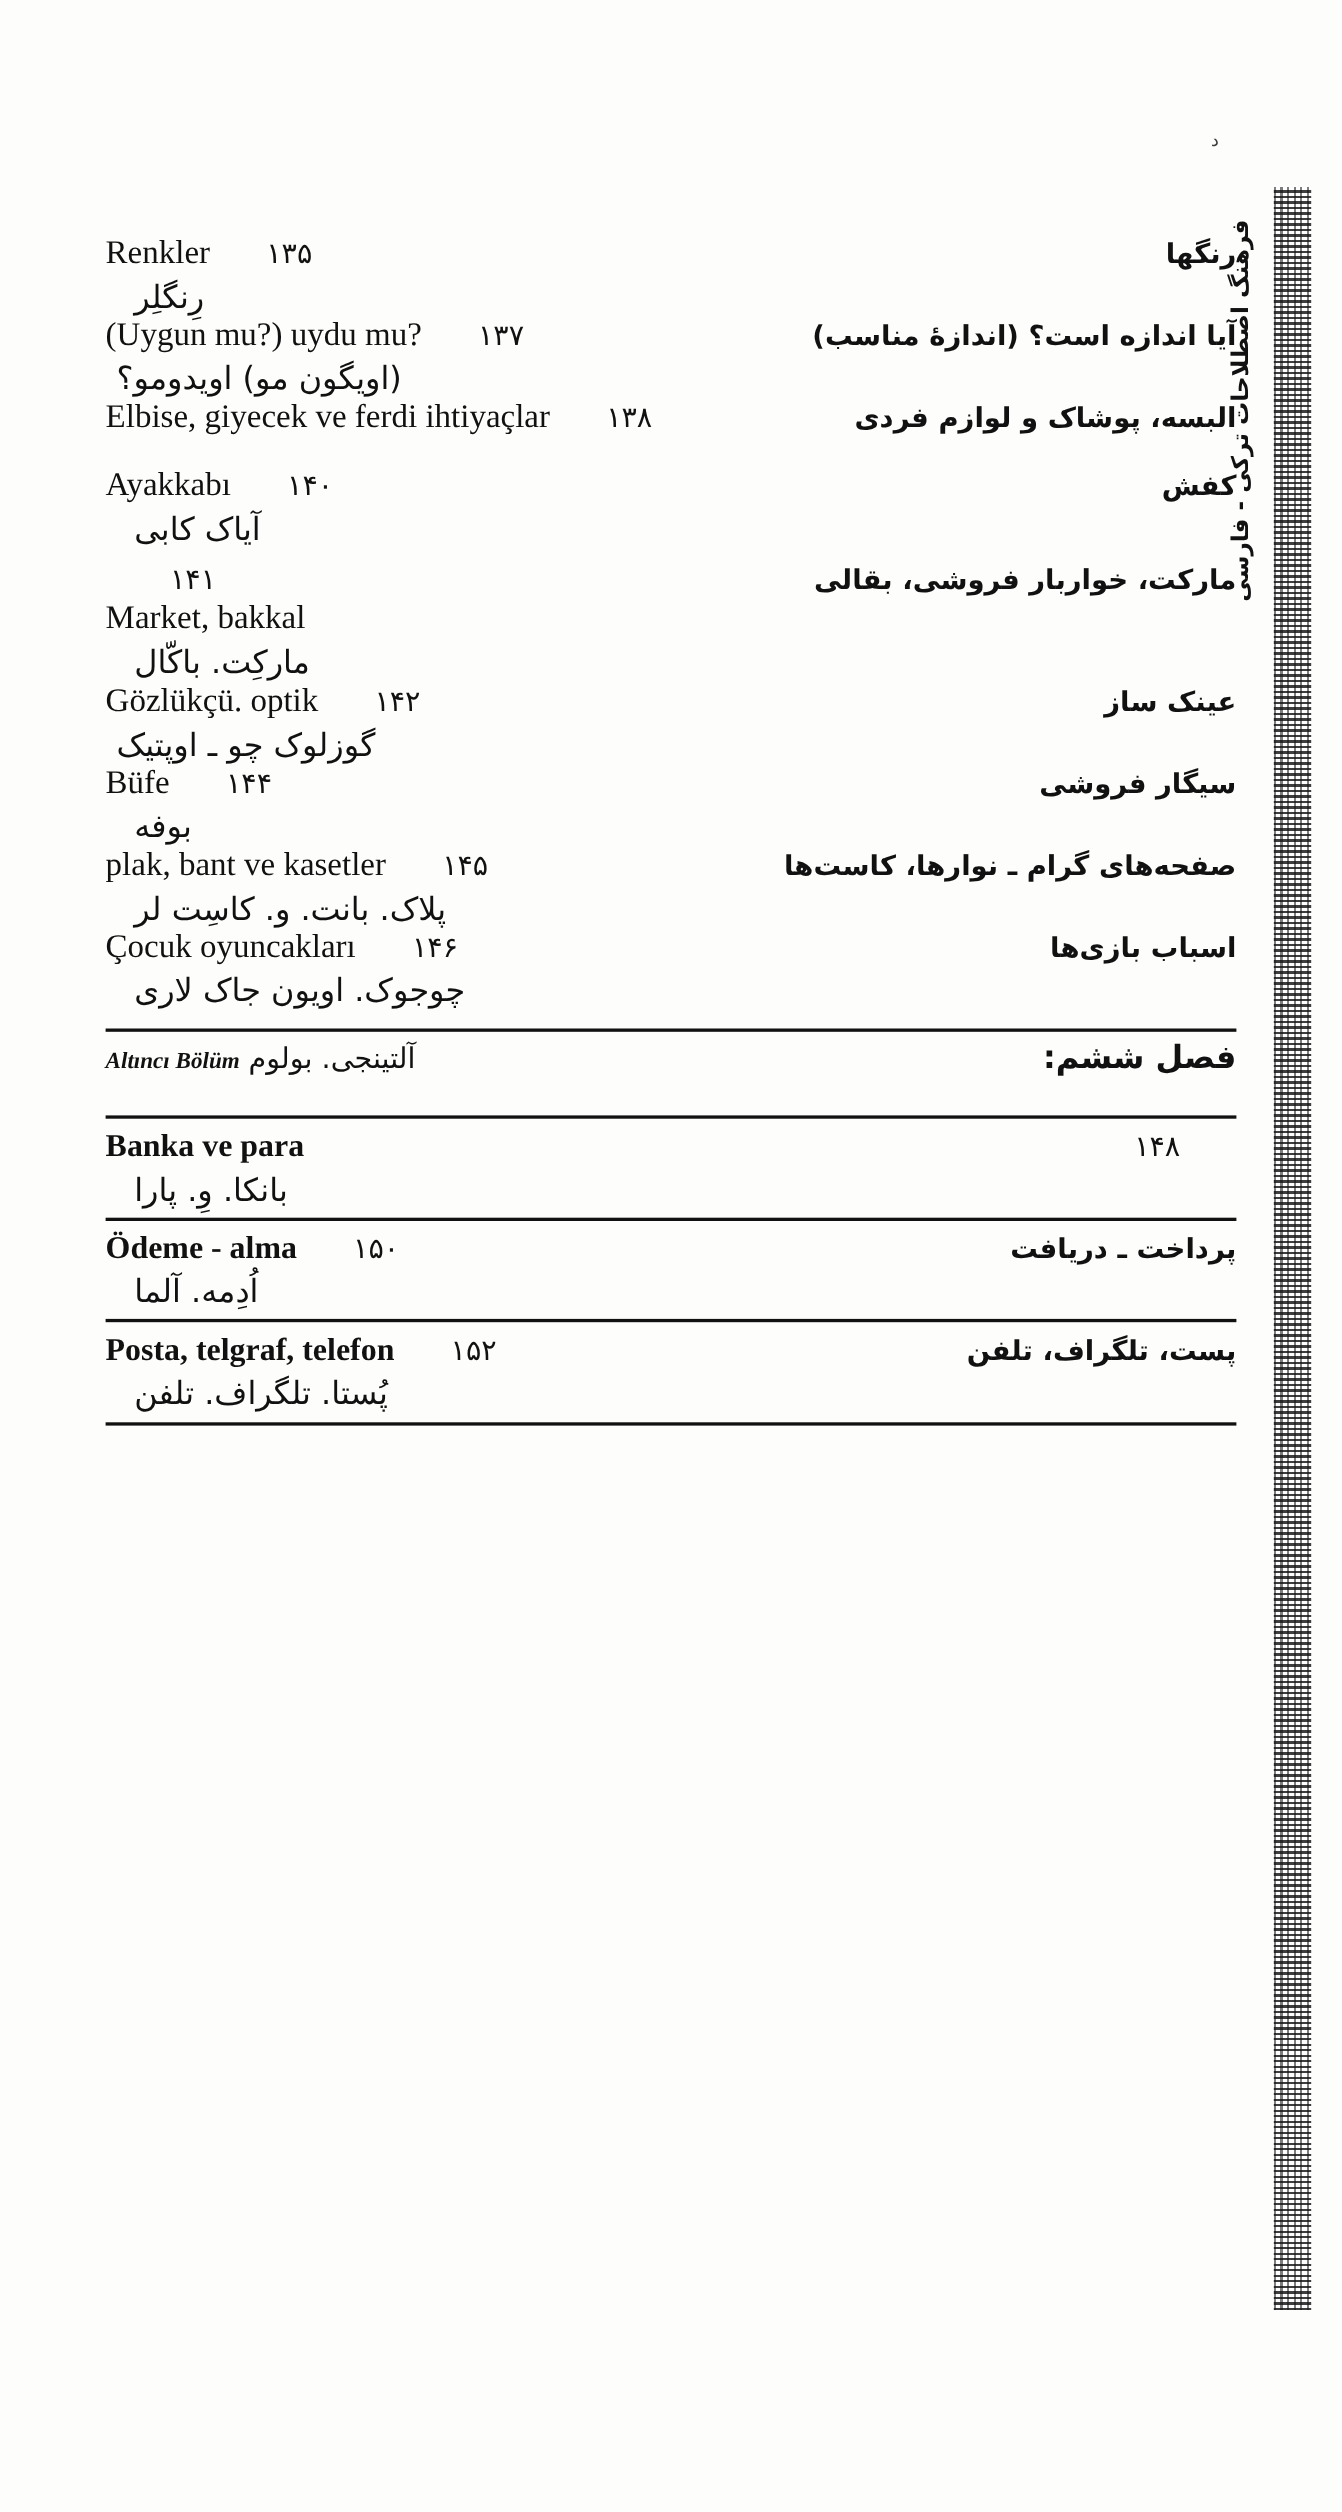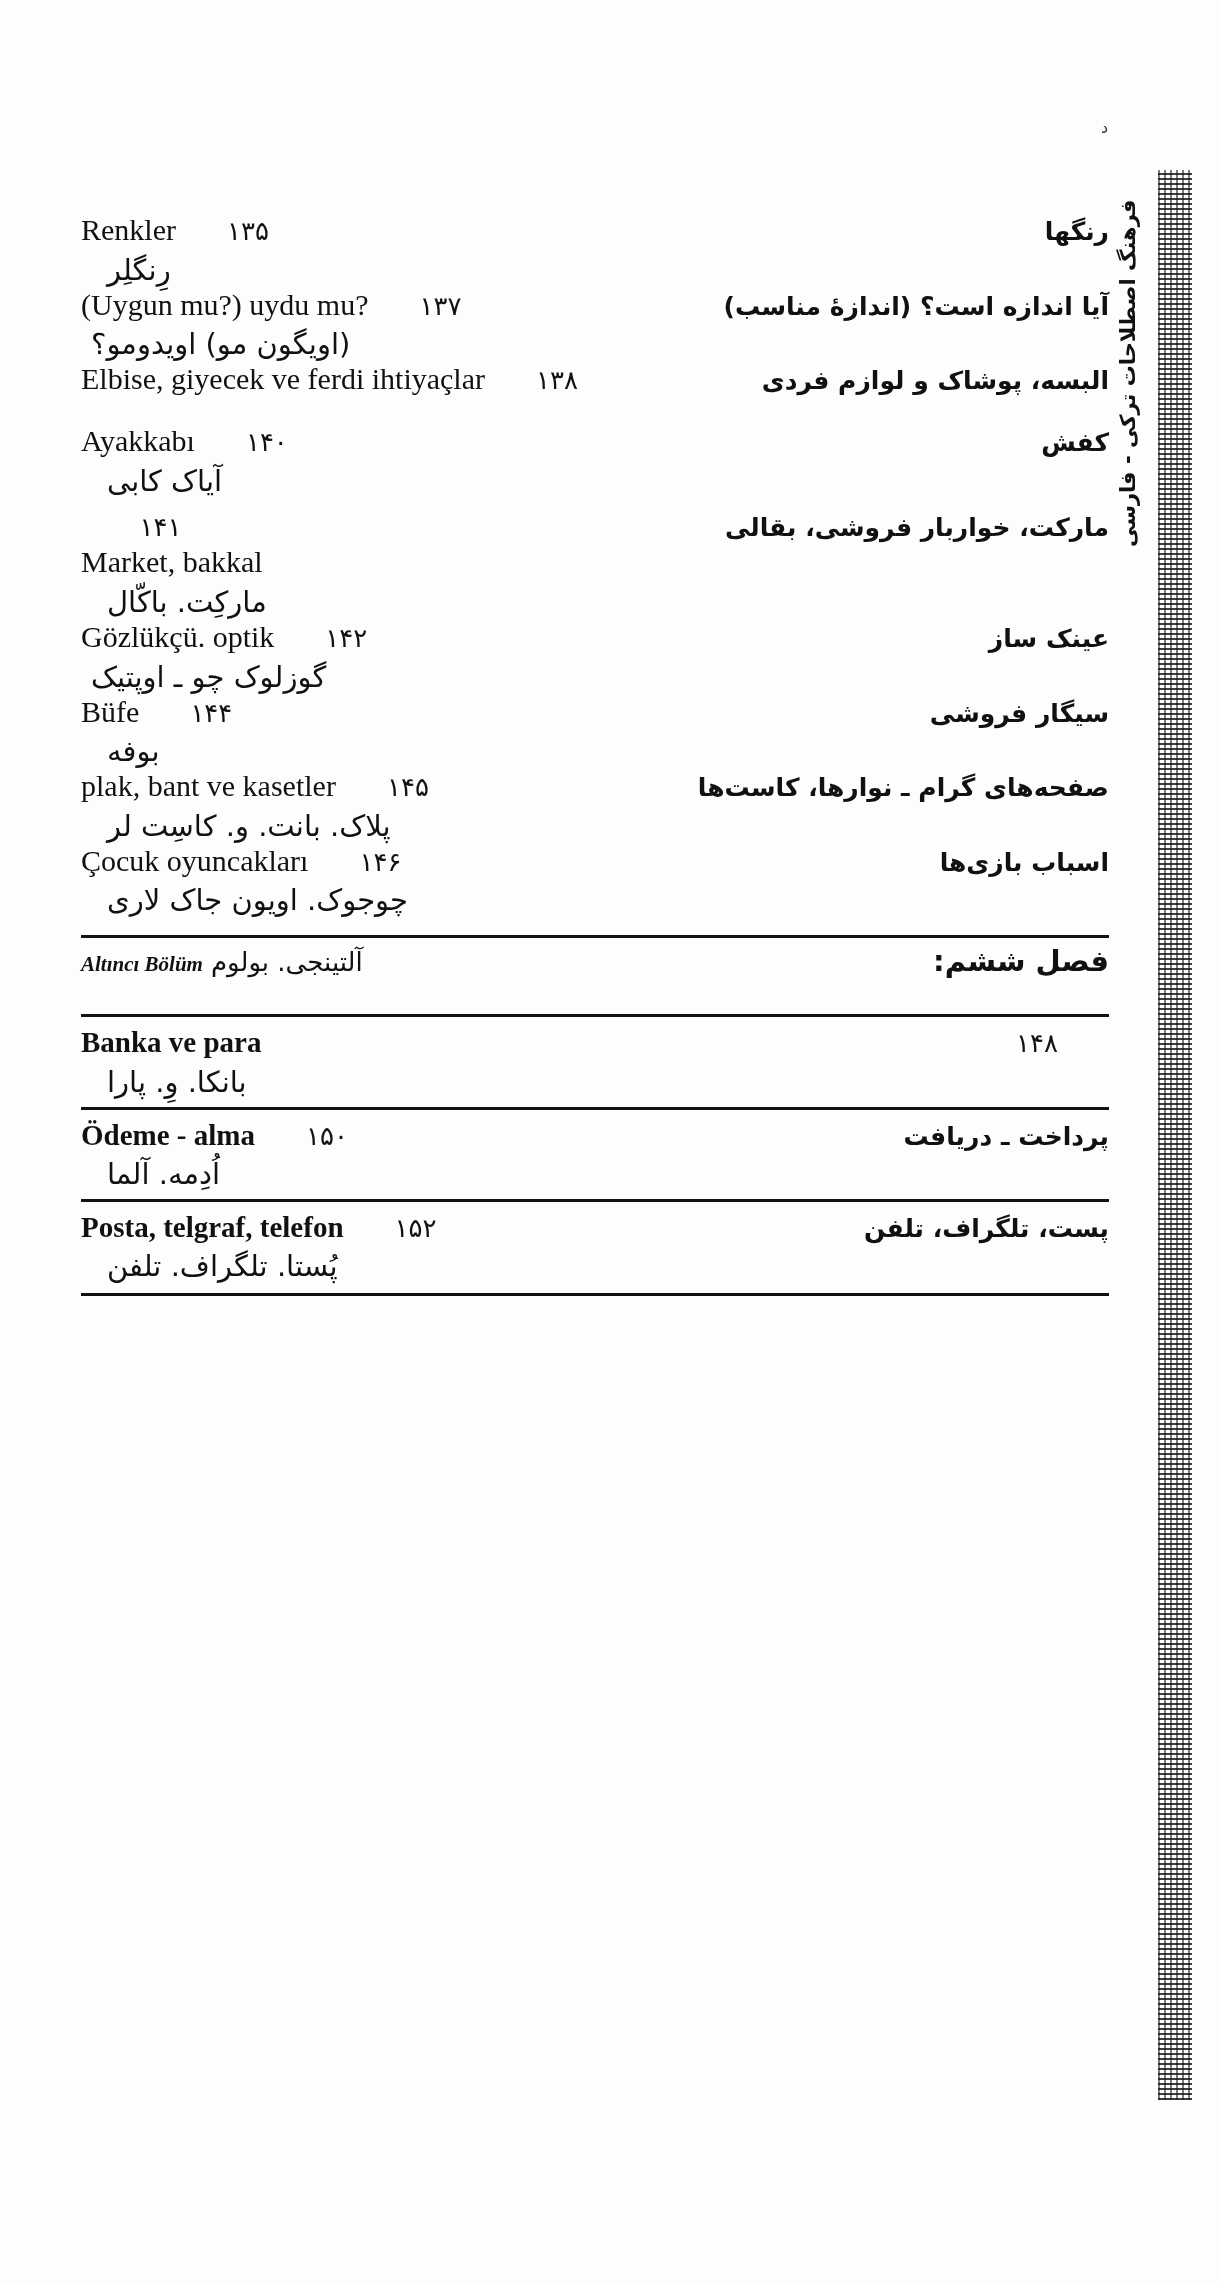--- a/index.html
+++ b/index.html
@@ -60,21 +60,21 @@
     font-weight: bold;
     font-size: 21px;
     color: #111;
     letter-spacing: 1px;
     white-space: nowrap;
   }
 
   
   .toc {
     position: absolute;
-    left: 81px;
+    left: 96px;
     top: 212px;
     width: 1028px;
   }
 
   .entry {
     position: relative;
     min-height: 62px;
   }
 
   .row-main {

